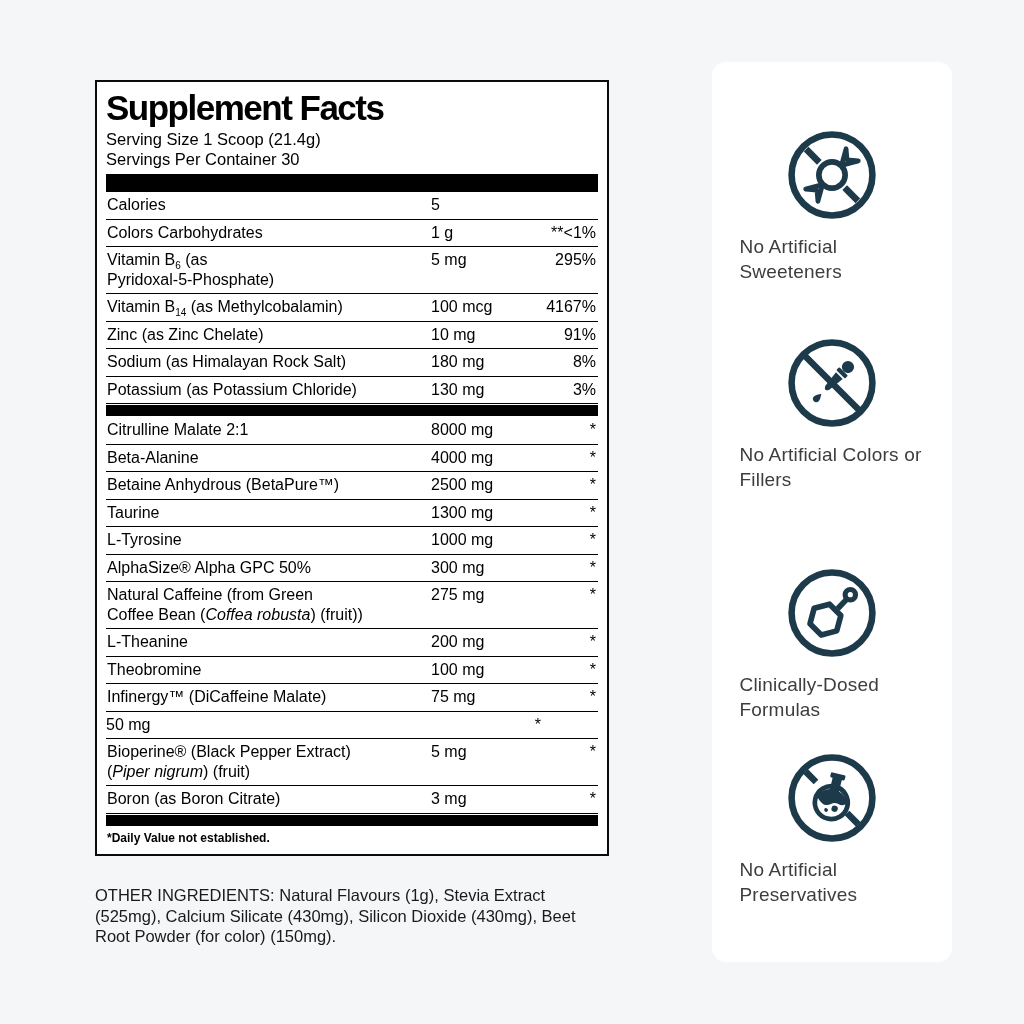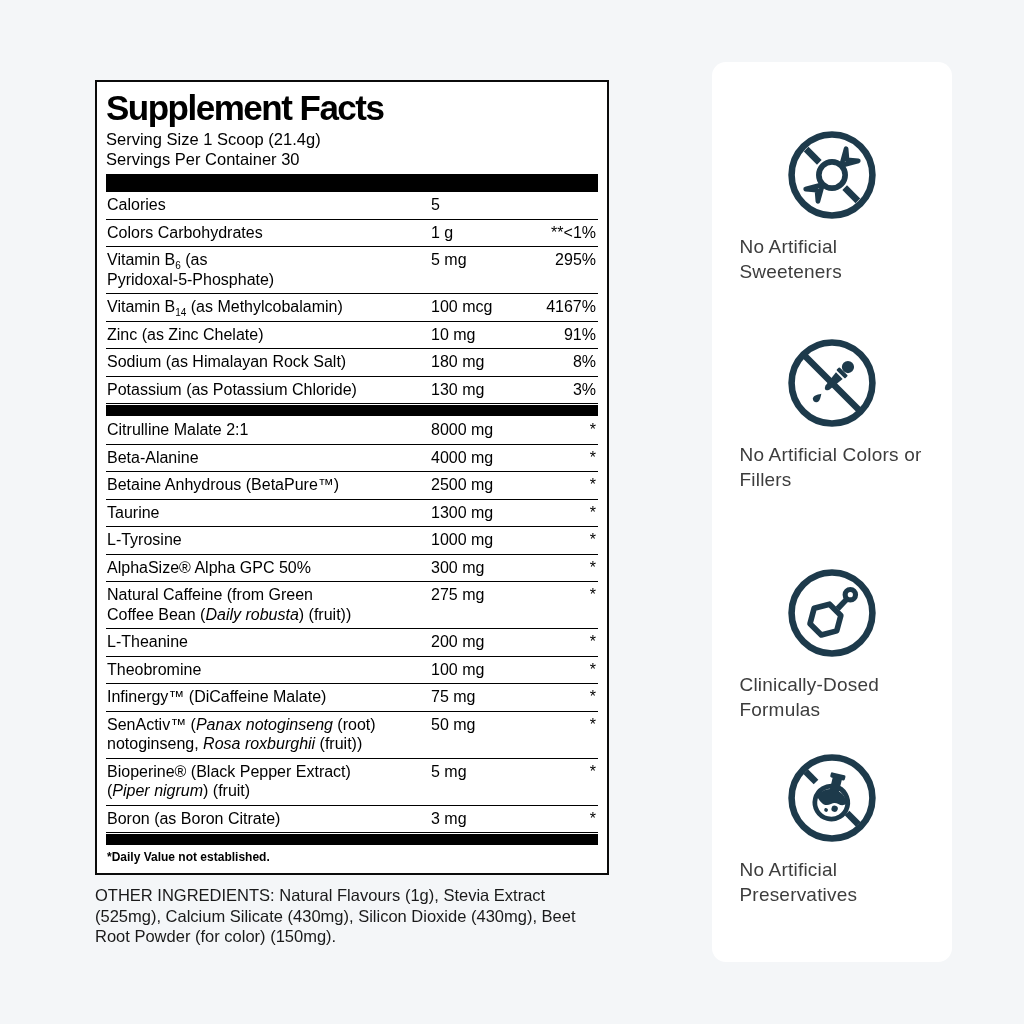--- a/index.html
+++ b/index.html
@@ -176,41 +176,40 @@
         <div class="fname"><span>L-Tyrosine</span></div>
         <div class="famt">1000 mg</div>
         <div class="fdv">*</div>
       </div>
       <div class="frow">
         <div class="fname"><span>AlphaSize® Alpha GPC 50%</span></div>
         <div class="famt">300 mg</div>
         <div class="fdv">*</div>
       </div>
       <div class="frow">
-        <div class="fname"><span>Natural Caffeine (from Green</span><br><span>Coffee Bean (</span><i>Daily robusta</i><span>) (fruit))</span></div>
+        <div class="fname"><span>Natural Caffeine (from Green</span><br><span>Coffee Bean (</span><i>Coffea robusta</i><span>) (fruit))</span></div>
         <div class="famt">275 mg</div>
         <div class="fdv">*</div>
       </div>
       <div class="frow">
         <div class="fname"><span>L-Theanine</span></div>
         <div class="famt">200 mg</div>
         <div class="fdv">*</div>
       </div>
       <div class="frow">
         <div class="fname"><span>Theobromine</span></div>
         <div class="famt">100 mg</div>
         <div class="fdv">*</div>
       </div>
       <div class="frow">
         <div class="fname"><span>Infinergy™ (DiCaffeine Malate)</span></div>
         <div class="famt">75 mg</div>
         <div class="fdv">*</div>
       </div>
       <div class="frow">
-        <div class="fname"><span>SenActiv™ (</span><i>Panax notoginseng</i><span> (root)</span><br><span>notoginseng, </span><i>Rosa roxburghii</i><span> (fruit))</span></div>
         <div class="famt">50 mg</div>
         <div class="fdv">*</div>
       </div>
       <div class="frow">
         <div class="fname"><span>Bioperine® (Black Pepper Extract)</span><br><span>(</span><i>Piper nigrum</i><span>) (fruit)</span></div>
         <div class="famt">5 mg</div>
         <div class="fdv">*</div>
       </div>
       <div class="frow">
         <div class="fname"><span>Boron (as Boron Citrate)</span></div>

